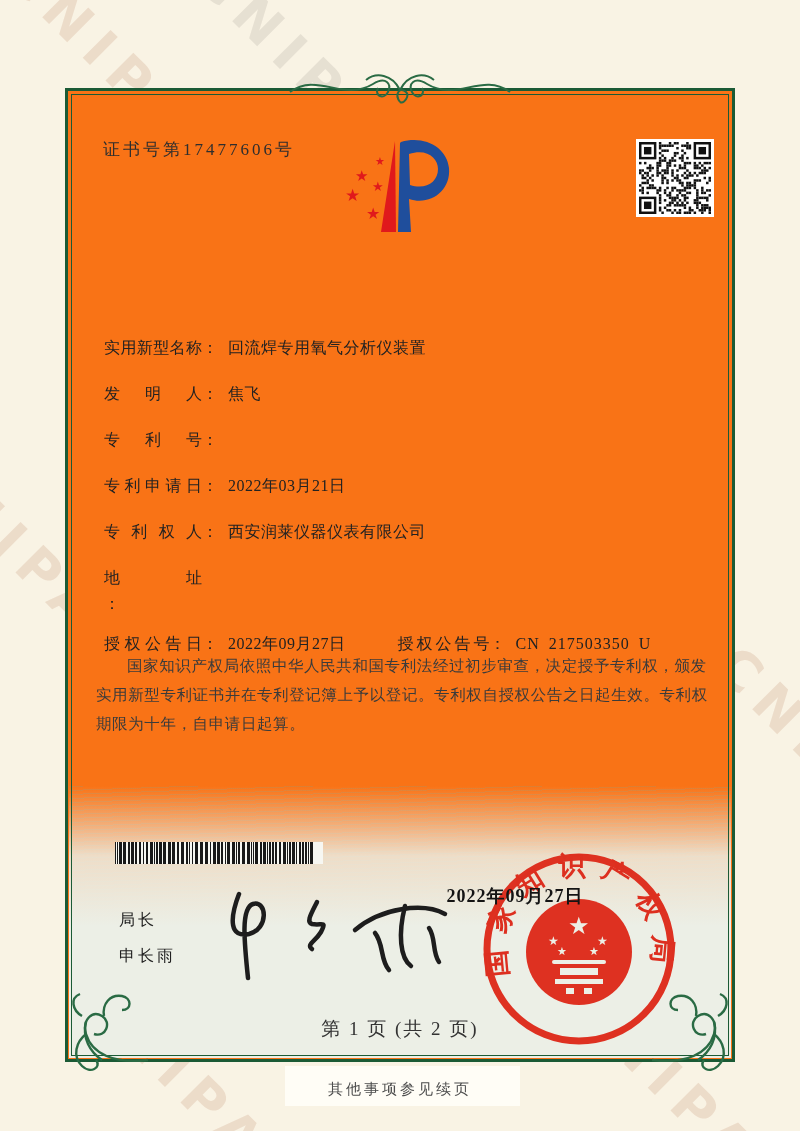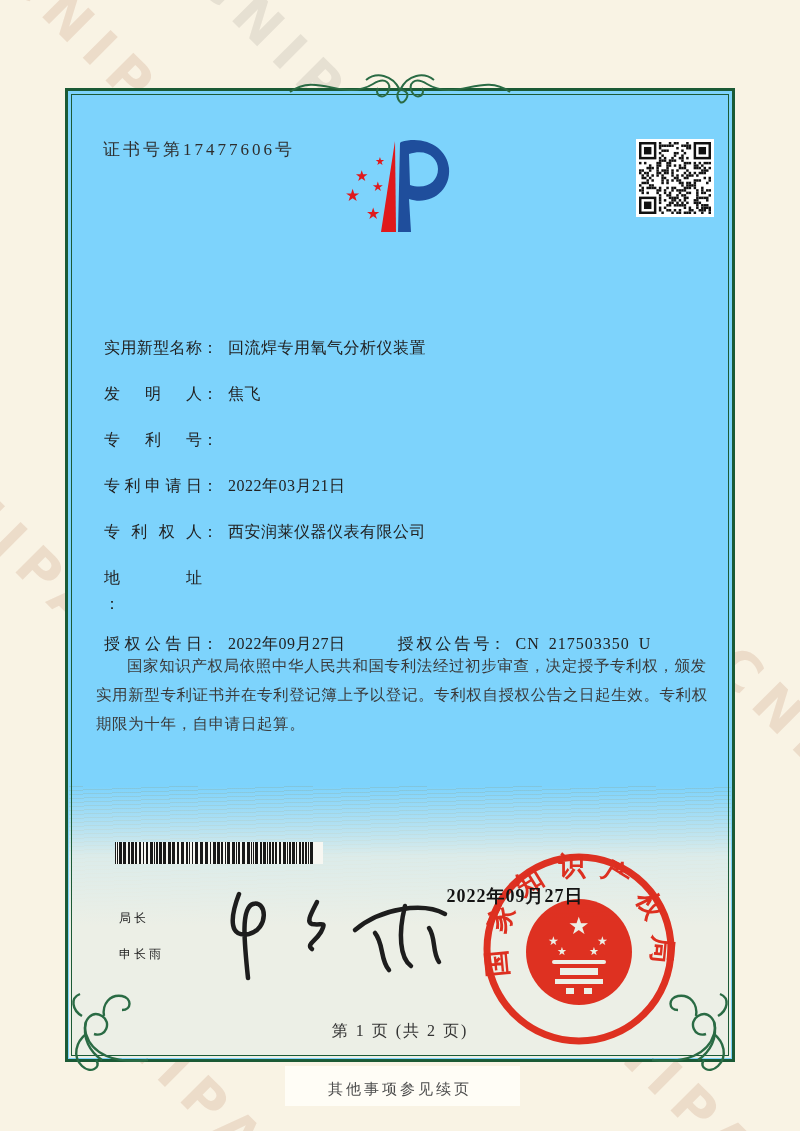--- a/index.html
+++ b/index.html
@@ -14,21 +14,21 @@
     position:absolute;z-index:0;pointer-events:none;white-space:nowrap;
     font-family:"DejaVu Sans","Liberation Sans",sans-serif;
     font-weight:bold;font-size:54px;letter-spacing:12px;
     color:#dcbda6;opacity:.42;transform:rotate(45deg);
   }
   .wm.gray{color:#c9c2b6;opacity:.38;}
   
   .frame{
     position:absolute;left:65px;top:88px;width:670px;height:974px;
     border:3px solid #1b5a35;box-sizing:border-box;z-index:1;
-    background:#7dd3fc;
+    background:#f97316;
   }
   .frame::before{content:"";position:absolute;inset:3px;border:1px solid #1b5a35;pointer-events:none;z-index:5;}
   
   .cert-no{position:absolute;left:35px;top:47px;font-size:17px;letter-spacing:3px;color:#2e2e2e;}
   .logo{position:absolute;left:265px;top:44px;width:134px;height:104px;}
   .qr{position:absolute;left:568px;top:48px;width:78px;height:78px;background:#ffffff;padding:3px;box-sizing:border-box;}
   .title{
     position:absolute;left:0;top:152px;width:100%;text-align:center;
     font-size:40px;font-weight:bold;letter-spacing:9px;color:#141414;
   }
@@ -48,26 +48,26 @@
   .bottom-section{
     position:absolute;left:1px;right:1px;bottom:1px;height:272px;
     background:
       linear-gradient(180deg, rgba(236,240,231,0) 0px, rgba(236,240,231,.85) 70px, rgba(236,239,230,1) 140px),
       repeating-linear-gradient(178deg, rgba(138,158,132,.25) 0 1px, rgba(255,255,255,0) 1px 4px);
   }
   .barcode{position:absolute;left:46px;top:56px;width:208px;height:22px;background:#f7f7f2;font-size:0;}
   .barcode span{display:inline-block;height:100%;background:#191919;vertical-align:top;}
   .sig-title,.sig-name{
     position:absolute;left:50px;font-family:"Liberation Sans","DejaVu Sans",sans-serif;
-    font-size:12px;letter-spacing:3px;color:#202020;
+    font-size:16px;letter-spacing:3px;color:#202020;
   }
   .sig-title{top:124px;}
   .sig-name{top:160px;}
   .signature{position:absolute;left:140px;top:92px;width:260px;height:110px;}
-  .page-footer{position:absolute;left:0;bottom:16px;width:100%;text-align:center;font-size:16px;letter-spacing:2px;color:#333;}
+  .page-footer{position:absolute;left:0;bottom:16px;width:100%;text-align:center;font-size:19px;letter-spacing:2px;color:#333;}
   
   .seal{position:absolute;left:410px;top:757px;width:202px;height:202px;z-index:3;opacity:.96;}
   .seal-date{
     position:absolute;left:420px;top:884px;width:190px;z-index:4;text-align:center;
     font-size:18px;font-weight:bold;letter-spacing:1px;color:#141414;
   }
   
   .note-band{position:absolute;left:285px;top:1066px;width:235px;height:40px;background:#fffdf6;z-index:1;}
   .note{position:absolute;left:0;top:1080px;width:100%;text-align:center;z-index:2;
         font-size:15px;letter-spacing:3px;color:#4c4c4c;}

